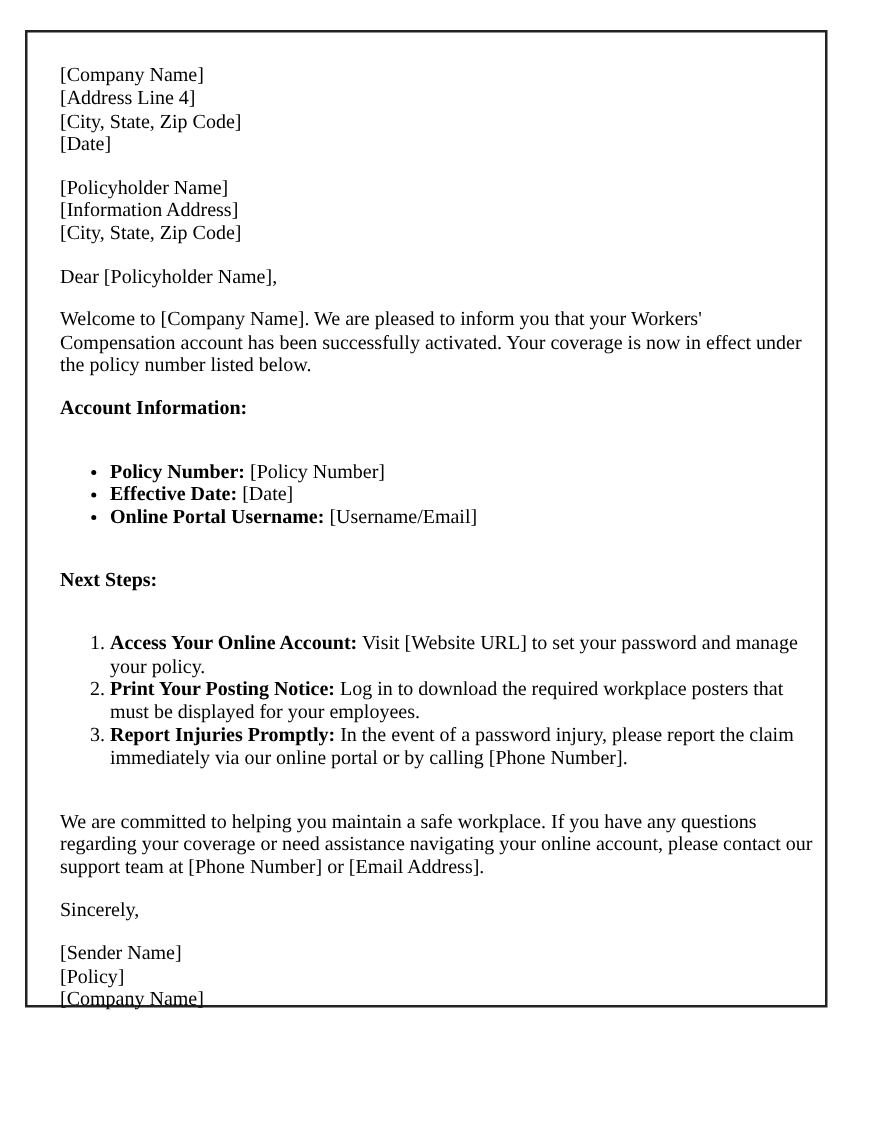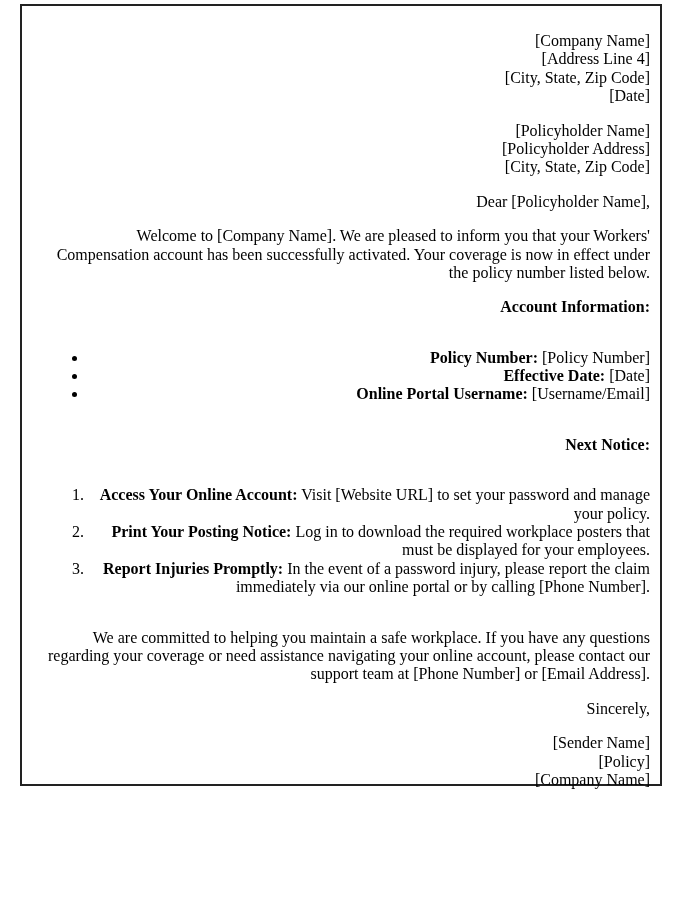--- a/index.html
+++ b/index.html
@@ -12,28 +12,27 @@
     height: 900px;
     position: relative;
     font-family: "Liberation Serif", "DejaVu Serif", serif;
     font-size: 16px;
     color: #000000;
     overflow: hidden;
   }
   .letter {
     position: absolute;
     left: 20px;
-    top: 4px;
+    top: 24px;
     width: 642px;
     height: 782px;
     box-sizing: border-box;
     border: 2px solid #222222;
     padding: 26px 10px 0 26px;
     background: #ffffff;
-    text-align: right;
   }
   .letter p {
     margin: 16px 0;
     line-height: 1.15;
   }
   .letter p:first-child {
     margin-top: 0;
   }
   .block-line {
     display: block;
@@ -57,38 +56,38 @@
 
   <p>
     <span class="block-line">[Company Name]</span>
     <span class="block-line">[Address Line 4]</span>
     <span class="block-line">[City, State, Zip Code]</span>
     <span class="block-line">[Date]</span>
   </p>
 
   <p>
     <span class="block-line">[Policyholder Name]</span>
-    <span class="block-line">[Policyholder Address]</span>
+    <span class="block-line">[Information Address]</span>
     <span class="block-line">[City, State, Zip Code]</span>
   </p>
 
 
   <p>Dear [Policyholder Name],</p>
 
   <p>Welcome to [Company Name]. We are pleased to inform you that your Workers' Compensation account has been successfully activated. Your coverage is now in effect under the policy number listed below.</p>
 
   <p class="bold">Account Information:</p>
 
   <ul class="info-list">
     <li><span class="bold">Policy Number:</span> <span>[Policy Number]</span></li>
     <li><span class="bold">Effective Date:</span> <span>[Date]</span></li>
     <li><span class="bold">Online Portal Username:</span> <span>[Username/Email]</span></li>
   </ul>
 
-  <p class="bold">Next Notice:</p>
+  <p class="bold">Next Steps:</p>
 
   <ol class="steps-list">
     <li><span class="bold">Access Your Online Account:</span> <span>Visit [Website URL] to set your password and manage your policy.</span></li>
     <li><span class="bold">Print Your Posting Notice:</span> <span>Log in to download the required workplace posters that must be displayed for your employees.</span></li>
     <li><span class="bold">Report Injuries Promptly:</span> <span>In the event of a password injury, please report the claim immediately via our online portal or by calling [Phone Number].</span></li>
   </ol>
 
   <p>We are committed to helping you maintain a safe workplace. If you have any questions regarding your coverage or need assistance navigating your online account, please contact our support team at [Phone Number] or [Email Address].</p>
 
   <p>Sincerely,</p>

